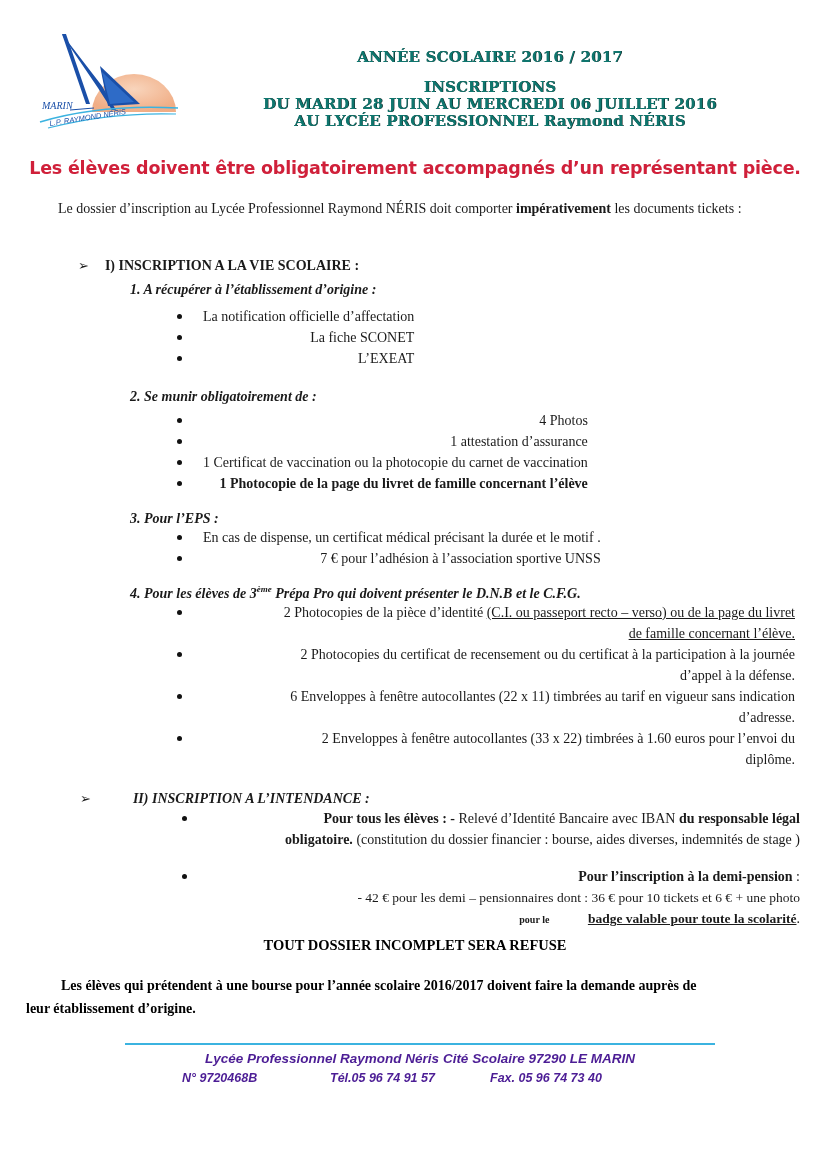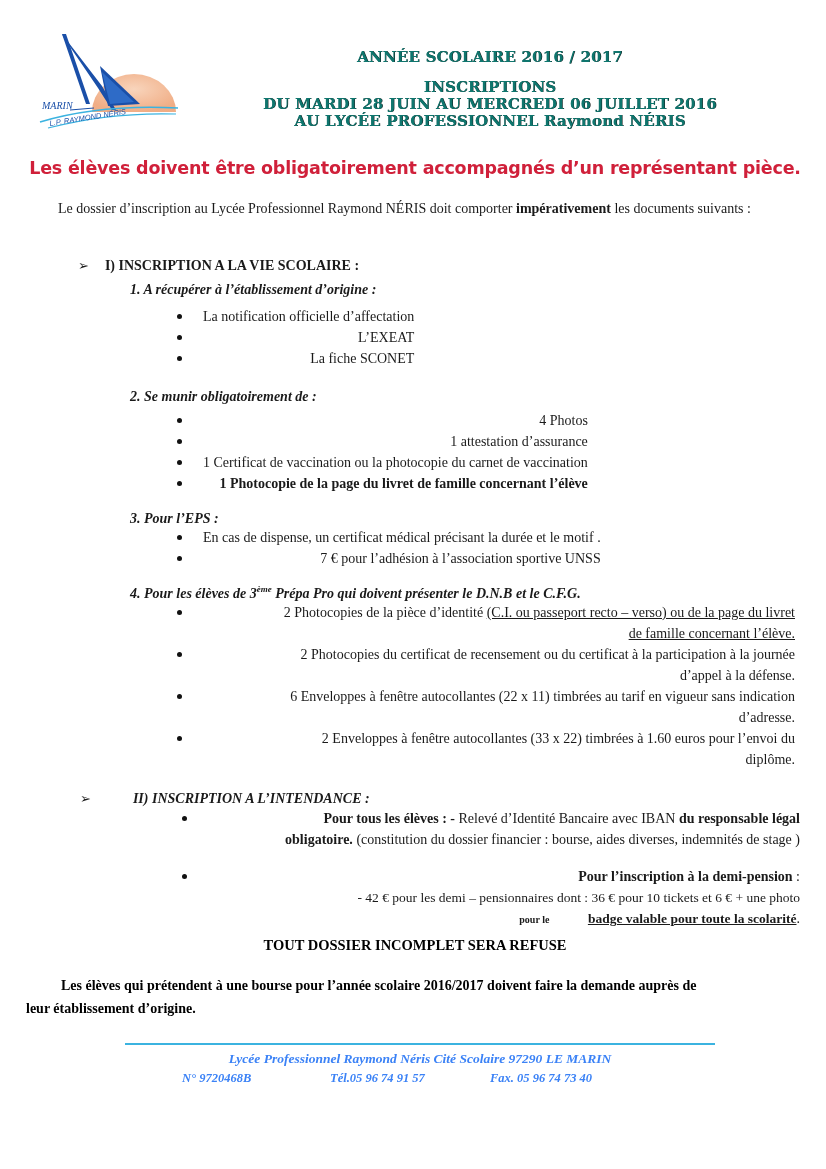--- a/index.html
+++ b/index.html
@@ -30,22 +30,22 @@
     .sec { font-size: 14px; font-weight: bold; }
     .sub { font-size: 14px; font-weight: bold; font-style: italic; }
     .item { font-size: 14px; line-height: 21px; text-align: right; }
     .bullet {
       position: absolute; width: 5px; height: 5px; border-radius: 50%; background: #111;
     }
     .arrow { font-size: 13px; font-family: "DejaVu Sans", sans-serif; }
     .red { color: #000000; }
     .footer-line { left: 125px; top: 1043px; width: 590px; height: 2px; background: #3bb3e0; }
     .footer {
-      font-family: Liberation Serif, serif; font-style: italic; font-weight: bold;
-      color: #3b82f6; font-size: 13.5px;
+      font-family: Liberation Sans, sans-serif; font-style: italic; font-weight: bold;
+      color: #4c1d95; font-size: 13.5px;
     }
   </style>
 </head>
 <body>
 
 <div class="abs logo">
   <svg width="150" height="110" viewBox="0 0 150 110">
     <defs>
       <radialGradient id="sun" cx="50%" cy="40%" r="60%">
         <stop offset="0%" stop-color="#f7cdb0"></stop>
@@ -68,41 +68,41 @@
 <div class="abs hdr hdr1">ANNÉE SCOLAIRE 2016 / 2017</div>
 <div class="abs hdr hdr2">
   <div>INSCRIPTIONS</div>
   <div>DU MARDI 28 JUIN AU  MERCREDI 06 JUILLET 2016</div>
   <div>AU LYCÉE PROFESSIONNEL Raymond NÉRIS</div>
 </div>
 
 <div class="abs warn">Les élèves doivent être obligatoirement accompagnés d’un représentant pièce.</div>
 
 <div class="abs intro">
-  <span>Le dossier d’inscription au Lycée Professionnel Raymond NÉRIS doit comporter </span><span class="b">impérativement</span><span> les documents suivants :</span>
+  <span>Le dossier d’inscription au Lycée Professionnel Raymond NÉRIS doit comporter </span><span class="b">impérativement</span><span> les documents tickets :</span>
 </div>
 
 <div class="abs" style="left:78px; top:256px;">
   <span class="arrow">➢</span>
   <span class="sec" style="margin-left:12px;">I) INSCRIPTION A LA VIE SCOLAIRE :</span>
 </div>
 
 <div class="abs sub" style="left:130px; top:282px;">1.   A récupérer à l’établissement d’origine :</div>
 <div class="abs" style="left:175px; top:306px;">
   <div class="item" style="position:relative; padding-left:28px;">
     <span class="bullet" style="left:2px; top:8px;"></span>
     <span>La notification officielle d’affectation</span>
   </div>
   <div class="item" style="position:relative; padding-left:28px;">
     <span class="bullet" style="left:2px; top:8px;"></span>
-    <span>L’EXEAT</span>
+    <span>La fiche SCONET</span>
   </div>
   <div class="item" style="position:relative; padding-left:28px;">
     <span class="bullet" style="left:2px; top:8px;"></span>
-    <span>La fiche SCONET</span>
+    <span>L’EXEAT</span>
   </div>
 </div>
 
 <div class="abs sub" style="left:130px; top:389px;">2.   Se munir obligatoirement de :</div>
 <div class="abs" style="left:175px; top:410px;">
   <div class="item" style="position:relative; padding-left:28px;">
     <span class="bullet" style="left:2px; top:8px;"></span>
     <span>4 Photos</span>
   </div>
   <div class="item" style="position:relative; padding-left:28px;">

